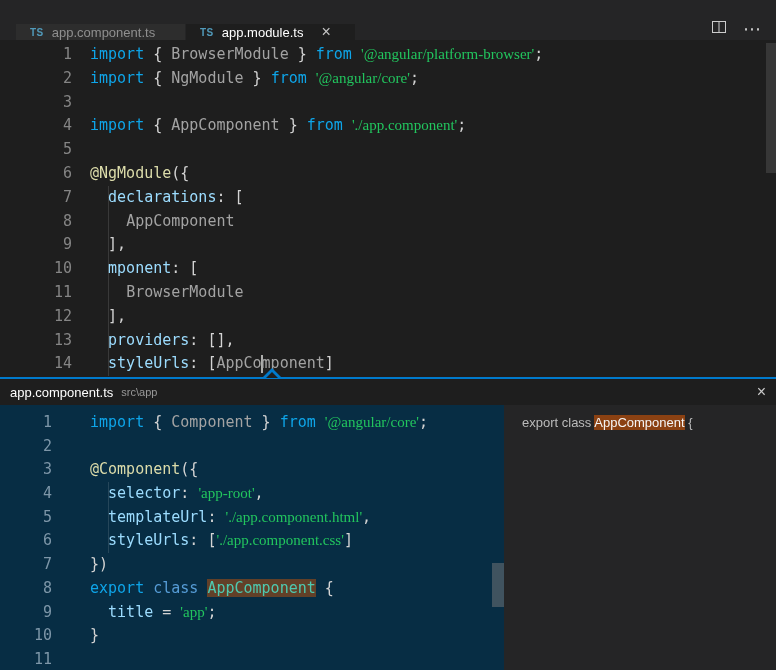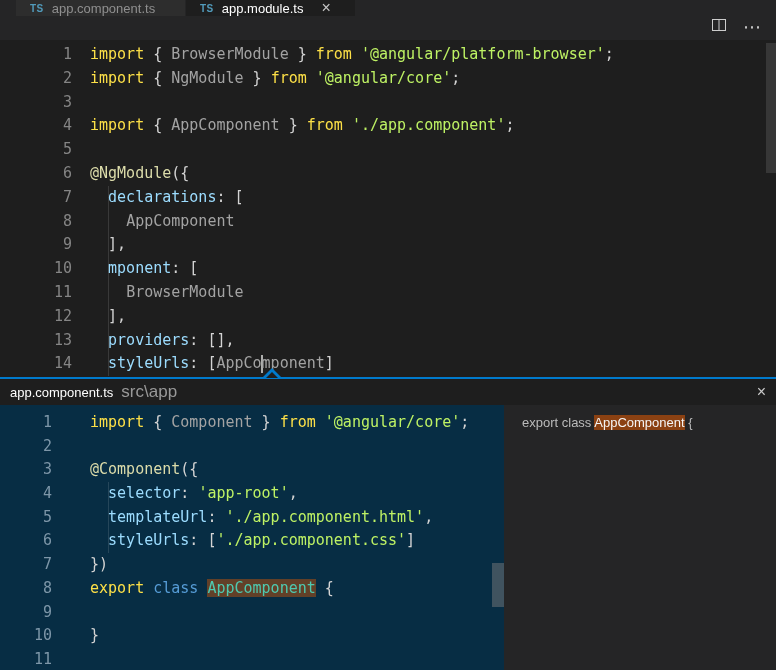--- a/index.html
+++ b/index.html
@@ -8,23 +8,22 @@
     background: #1e1e1e;
     font-family: "Liberation Sans", sans-serif;
     position: relative;
   }
 
   
   .tab-bar {
     height: 40px;
     background: #252526;
     display: flex;
-    align-items: flex-start;
+    align-items: flex-end;
     padding-left: 16px;
-    flex-direction: column;
   }
   .tab {
     display: flex;
     align-items: center;
     gap: 8px;
     padding: 0 14px;
     background: #2d2d2d;
     color: #8f8f8f;
     font-size: 13px;
     border-right: 1px solid #252526;
@@ -56,24 +55,24 @@
     display: flex;
     height: 23.8px;
     line-height: 23.8px;
     font-family: "DejaVu Sans Mono", monospace;
     font-size: 15px;
     white-space: pre;
   }
   .ln { width: 72px; flex: none; text-align: right; color: #858585; user-select: none; }
   .code { padding-left: 18px; }
 
-  .tk-kw    { color: #fde047; text-align: center; }
+  .tk-kw    { color: #0ea5e9; text-align: center; }
   .tk-kw2   { color: #569cd6; }
   .tk-type  { color: #a3a3a3; }
-  .tk-str   { color: #bef264; }
+  .tk-str   { color: #22c55e; font-family: Liberation Serif, serif; }
   .tk-prop  { color: #9cdcfe; }
   .tk-punc  { color: #d4d4d4; }
   .tk-deco  { color: #dcdcaa; }
   .tk-typehl { color: #4ec9b0; background: rgba(234,92,0,0.40); }
 
   .caret {
     display: inline-block;
     width: 2px; height: 18px;
     background: #aeafad;
     vertical-align: middle;
@@ -111,21 +110,21 @@
     border-bottom: 6px solid #1e1e1e;
   }
   .peek-header {
     height: 26px;
     display: flex;
     align-items: center;
     padding: 0 10px;
     background: #1e1e1e;
   }
   .peek-title { color: #ffffff; font-size: 13px; }
-  .peek-path  { color: #999999; font-size: 17px; margin-left: 8px; }
+  .peek-path  { color: #999999; font-size: 11px; margin-left: 8px; }
   .peek-close { margin-left: auto; color: #cccccc; font-size: 16px; cursor: pointer; line-height: 1; }
   .peek-body { display: flex; height: 265px; }
   .peek-editor {
     width: 504px; flex: none;
     background: #072d44;
     position: relative;
     overflow: hidden;
     padding-top: 6px;
   }
   .peek-editor .line { height: 23.7px; line-height: 23.7px; }
@@ -208,21 +207,21 @@
     <div class="peek-editor">
       <div id="peek-code">
           <div class="line"><div class="ln">1</div><div class="code"><span class="tk-kw">import</span><span class="tk-punc"> { </span><span class="tk-type">Component</span><span class="tk-punc"> } </span><span class="tk-kw">from</span><span class="tk-punc"> </span><span class="tk-str">'@angular/core'</span><span class="tk-punc">;</span></div></div>
           <div class="line"><div class="ln">2</div><div class="code"></div></div>
           <div class="line"><div class="ln">3</div><div class="code"><span class="tk-deco">@Component</span><span class="tk-punc">({</span></div></div>
           <div class="line"><div class="ln">4</div><div class="code"><span class="tk-punc">  </span><span class="tk-prop">selector</span><span class="tk-punc">: </span><span class="tk-str">'app-root'</span><span class="tk-punc">,</span></div></div>
           <div class="line"><div class="ln">5</div><div class="code"><span class="tk-punc">  </span><span class="tk-prop">templateUrl</span><span class="tk-punc">: </span><span class="tk-str">'./app.component.html'</span><span class="tk-punc">,</span></div></div>
           <div class="line"><div class="ln">6</div><div class="code"><span class="tk-punc">  </span><span class="tk-prop">styleUrls</span><span class="tk-punc">: [</span><span class="tk-str">'./app.component.css'</span><span class="tk-punc">]</span></div></div>
           <div class="line"><div class="ln">7</div><div class="code"><span class="tk-punc">})</span></div></div>
           <div class="line"><div class="ln">8</div><div class="code"><span class="tk-kw">export</span><span class="tk-punc"> </span><span class="tk-kw2">class</span><span class="tk-punc"> </span><span class="tk-typehl">AppComponent</span><span class="tk-punc"> {</span></div></div>
-          <div class="line"><div class="ln">9</div></div>
+          <div class="line"><div class="ln">9</div><div class="code"><span class="tk-punc">  </span><span class="tk-prop">title</span><span class="tk-punc"> = </span><span class="tk-str">'app'</span><span class="tk-punc">;</span></div></div>
           <div class="line"><div class="ln">10</div><div class="code"><span class="tk-punc">}</span></div></div>
           <div class="line"><div class="ln">11</div><div class="code"></div></div>
         </div>
       <div class="guide guide-peek"></div>
       <div class="vscroll vscroll-peek"></div>
     </div>
     <div class="peek-results" id="peek-results">
         <div class="result-row"><span>export class </span><span class="match">AppComponent</span><span> {</span></div>
       </div>
   </div>

